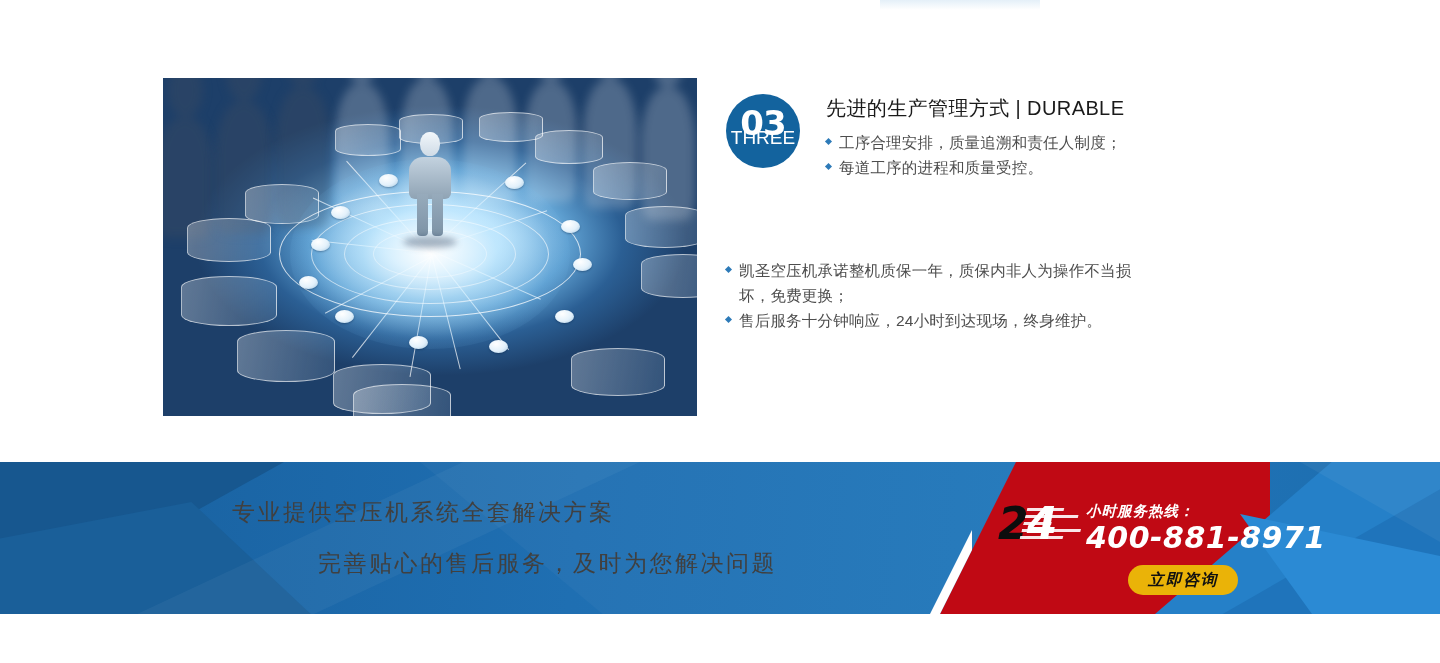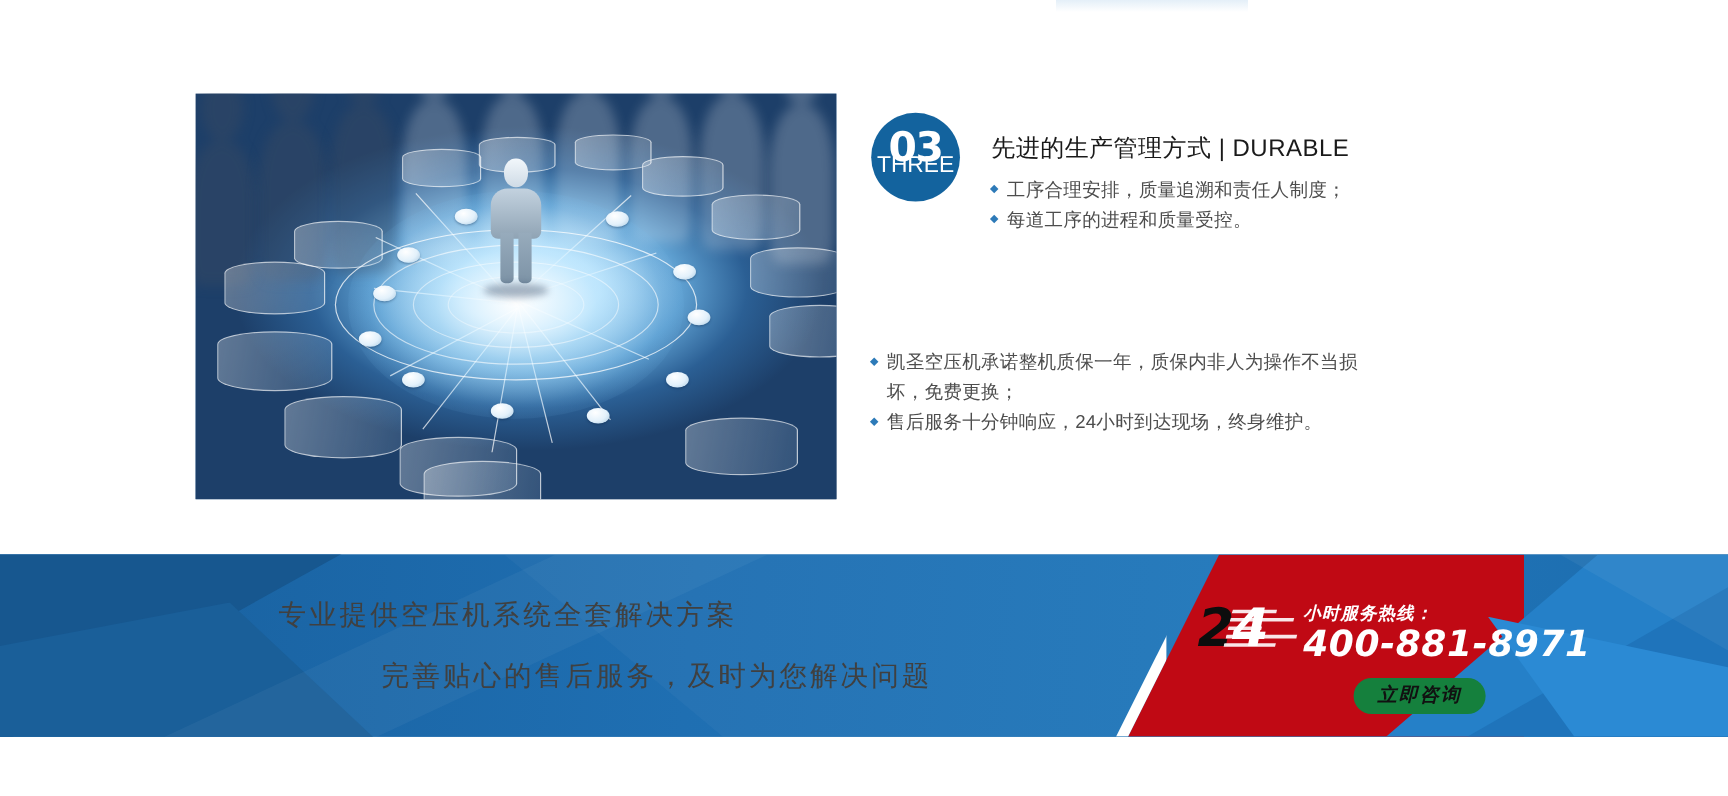--- a/index.html
+++ b/index.html
@@ -93,21 +93,21 @@
   .badge .num{
     position:absolute;left:0;right:0;top:12px;text-align:center;
     font-size:34px;font-weight:700;color:#ffffff;letter-spacing:-1px;
     line-height:1;font-family:"DejaVu Sans",sans-serif;
   }
   .badge .word{
     position:absolute;left:0;right:0;top:34px;text-align:center;
     font-size:19px;font-weight:400;color:#ffffff;letter-spacing:0px;
     line-height:1;font-family:"Liberation Sans",sans-serif;
   }
-  .ftext{flex:1 1 auto;padding-top:2px;margin-top:16px;}
+  .ftext{flex:1 1 auto;padding-top:2px;}
   .ftitle{
     font-size:20px;color:#1a1a1a;font-weight:400;line-height:1.25;
     letter-spacing:.4px;margin:0 0 9px 0;
   }
   .fbullets{margin:0;padding:0;list-style:none;}
   .fbullets li{
     font-size:15.5px;color:#4d4d4d;line-height:1.62;
     position:relative;padding-left:13px;letter-spacing:.2px;
   }
   .fbullets li::before{
@@ -179,21 +179,21 @@
     position:absolute;left:88px;top:2px;color:#ffffff;font-size:14.5px;
     font-weight:700;font-style:italic;letter-spacing:1px;white-space:nowrap;
   }
   .hotline .number{
     position:absolute;left:88px;top:20px;color:#ffffff;font-size:30px;
     font-weight:700;font-style:italic;letter-spacing:.5px;white-space:nowrap;
     font-family:"DejaVu Sans",sans-serif;
   }
   .cta{
     position:absolute;left:1128px;top:565px;
-    background:#15803d;border-radius:16px;padding:5px 20px 6px;
+    background:#eab308;border-radius:16px;padding:5px 20px 6px;
     color:#111111;font-size:16px;font-weight:700;font-style:italic;
     letter-spacing:1.5px;white-space:nowrap;line-height:1.2;
   }
 </style>
 </head>
 <body>
 
 <div class="top-remnant"></div>
 
 <div class="hero-img">

